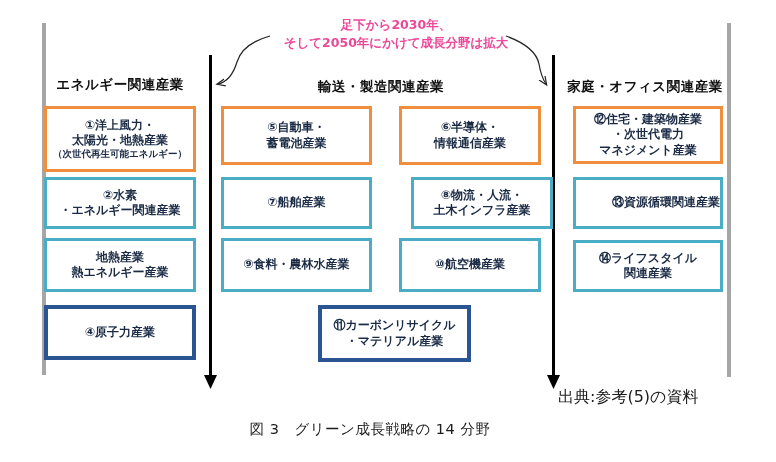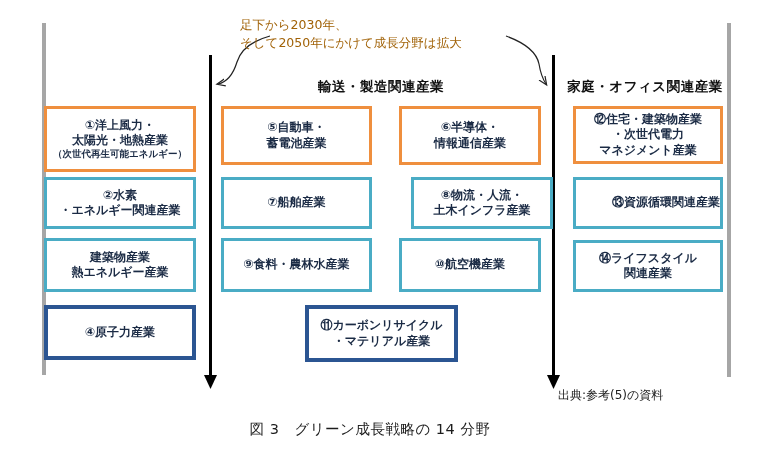--- a/index.html
+++ b/index.html
@@ -3,42 +3,42 @@
 <meta charset="utf-8">
 <style>
   html,body{margin:0;padding:0;background:#fff;}
   #canvas{
     position:relative;width:776px;height:462px;background:#fff;overflow:hidden;
     font-family:"DejaVu Sans","Liberation Sans",sans-serif;
   }
   .rail{position:absolute;width:4px;}
   svg.overlay{position:absolute;left:0;top:0;width:776px;height:462px;pointer-events:none;}
   .annotation{
-    position:absolute;left:240px;top:16px;width:312px;
-    font-size:12.5px;line-height:1.45;color:#a16207;white-space:pre-line;font-weight:400;
+    position:absolute;left:240px;top:16px;width:312px;text-align:center;
+    font-size:12.5px;line-height:1.45;color:#ec4899;white-space:pre-line;font-weight:700;
   }
   .col-header{
     position:absolute;font-weight:bold;font-size:13.5px;color:#111;text-align:center;
     letter-spacing:0.5px;
   }
   .h-energy{left:44px;top:76px;width:152px;}
   .h-transport{left:221px;top:78px;width:320px;}
   .h-home{left:564px;top:78px;width:162px;}
   .ibox{
     position:absolute;box-sizing:border-box;background:#fff;
     display:flex;flex-direction:column;align-items:center;justify-content:center;
     text-align:center;font-weight:bold;color:#1b2b45;
   }
   .ibox .lbl{font-size:12px;line-height:1.28;white-space:pre-line;}
   .ibox .sub{font-size:9.5px;line-height:1.25;white-space:pre-line;font-weight:bold;}
   .ibox.orange{border-style:solid;border-width:3px;}
   .ibox.teal{border-style:solid;border-width:3px;}
   .ibox.navy{border-style:solid;border-width:4px;}
   .source{
-    position:absolute;left:558px;top:387px;width:180px;font-size:12px;color:#1c1c1c;
+    position:absolute;left:558px;top:387px;width:180px;font-size:16px;color:#1c1c1c;
   }
   .caption{
     position:absolute;left:0;top:420px;width:740px;text-align:center;
     font-size:14.5px;color:#1c1c1c;letter-spacing:0.5px;
   }
 </style>
 </head>
 <body>
 
 <div id="canvas">
@@ -59,34 +59,35 @@
     <line x1="553.5" y1="55" x2="553.5" y2="376" stroke="#000" stroke-width="3"></line>
     <polygon points="547,375 560,375 553.5,389" fill="#000"></polygon>
 
     <path d="M270,36 C248,42 240,52 237,62 C233,75 227,82 218,84" fill="none" stroke="#222" stroke-width="1.2" marker-end="url(#ah)"></path>
     <path d="M506,36 C528,44 537,54 539,64 C541,76 544,81 546,84" fill="none" stroke="#222" stroke-width="1.2" marker-end="url(#ah)"></path>
   </svg>
 
   <div class="annotation">足下から2030年、
 そして2050年にかけて成長分野は拡大</div>
 
+  <div class="col-header h-energy">エネルギー関連産業</div>
   <div class="col-header h-transport">輸送・製造関連産業</div>
   <div class="col-header h-home">家庭・オフィス関連産業</div>
 
   <div class="ibox orange" style="left: 44px; top: 106px; width: 152px; height: 66px; border-color: rgb(239, 143, 62);">
     <span class="lbl">①洋上風力・
 太陽光・地熱産業</span>
     <span class="sub">（次世代再生可能エネルギー）</span>
   </div>
   <div class="ibox teal" style="left: 44px; top: 177px; width: 152px; height: 52px; border-color: rgb(74, 172, 197);">
     <span class="lbl">②水素
 ・エネルギー関連産業</span>
   </div>
   <div class="ibox teal" style="left: 44px; top: 238px; width: 152px; height: 54px; border-color: rgb(74, 172, 197);">
-    <span class="lbl">建築物産業
+    <span class="lbl">地熱産業
 熱エネルギー産業</span>
   </div>
   <div class="ibox navy" style="left: 44px; top: 305px; width: 152px; height: 55px; border-color: rgb(43, 85, 146);">
     <span class="lbl">④原子力産業</span>
   </div>
 
   <div class="ibox orange" style="left: 221px; top: 106px; width: 151px; height: 59px; border-color: rgb(239, 143, 62);">
     <span class="lbl">⑤自動車・
 蓄電池産業</span>
   </div>
@@ -100,21 +101,21 @@
   <div class="ibox teal" style="left: 411px; top: 177px; width: 142px; height: 52px; border-color: rgb(74, 172, 197);">
     <span class="lbl">⑧物流・人流・
 土木インフラ産業</span>
   </div>
   <div class="ibox teal" style="left: 221px; top: 238px; width: 151px; height: 54px; border-color: rgb(74, 172, 197);">
     <span class="lbl">⑨食料・農林水産業</span>
   </div>
   <div class="ibox teal" style="left: 399px; top: 238px; width: 142px; height: 54px; border-color: rgb(74, 172, 197);">
     <span class="lbl">⑩航空機産業</span>
   </div>
-  <div class="ibox navy" style="left: 305px; top: 305px; width: 153px; height: 57px; border-color: rgb(43, 85, 146);">
+  <div class="ibox navy" style="left: 318px; top: 305px; width: 153px; height: 57px; border-color: rgb(43, 85, 146);">
     <span class="lbl">⑪カーボンリサイクル
 ・マテリアル産業</span>
   </div>
 
   <div class="ibox orange" style="left: 573px; top: 106px; width: 150px; height: 58px; border-color: rgb(239, 143, 62);">
     <span class="lbl">⑫住宅・建築物産業
 ・次世代電力
 マネジメント産業</span>
   </div>
   <div class="ibox teal" style="left: 573px; top: 177px; width: 150px; height: 52px; border-color: rgb(74, 172, 197); padding-left: 36px;">

